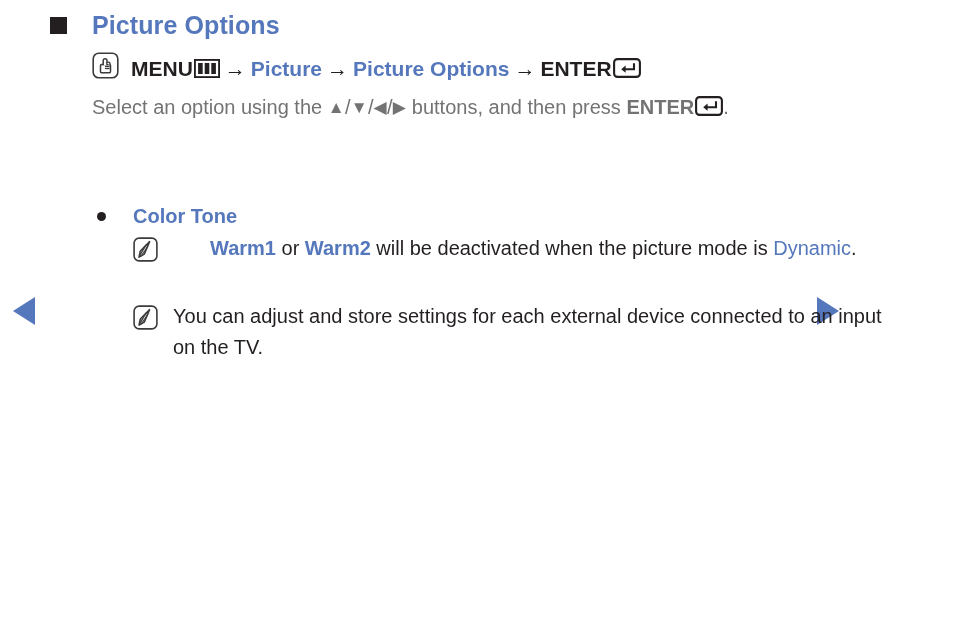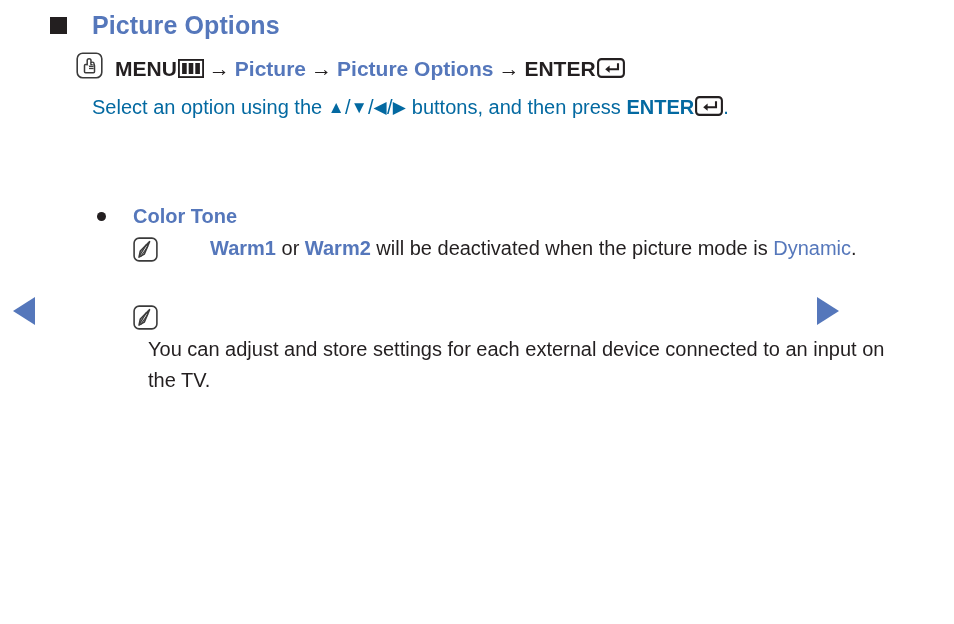--- a/index.html
+++ b/index.html
@@ -62,21 +62,21 @@
     font-weight: bold;
     color: #5577bb;
     line-height: 32px;
     letter-spacing: 0.1px;
     white-space: nowrap;
   }
 
   
   .path-row {
     position: absolute;
-    left: 76px;
+    left: 92px;
     top: 52px;
     display: flex;
     align-items: center;
     font-size: 21px;
     line-height: 30px;
     white-space: nowrap;
   }
   .path-text { margin-left: 12px; }
   .path-text .b { font-weight: bold; color: #231f20; }
   .path-text .blue { color: #5577bb; font-weight: bold; }
@@ -87,21 +87,21 @@
     flex: 0 0 auto;
     display: inline-block;
     vertical-align: middle;
   }
 
   
   .para {
     position: absolute;
     font-size: 20px;
     line-height: 31px;
-    color: #0369a1;
+    color: #737373;
   }
   .para.p-select {
     left: 92px;
     top: 92px;
     white-space: nowrap;
   }
   .glyph-dir {
     font-size: 17px;
     letter-spacing: 0.5px;
     vertical-align: 1px;
@@ -118,21 +118,21 @@
   }
   .note-row .note-icon { margin-top: 4px; flex: 0 0 auto; }
   .note-row .note-text {
     margin-left: 15px;
     font-size: 20px;
     line-height: 31px;
     color: #231f20;
   }
   .note-1 { left: 93px; top: 134px; width: 790px; }
   .note-2 { left: 133px; top: 233px; width: 760px; gap: 37px; }
-  .note-3 { left: 133px; top: 301px; width: 760px; flex-direction: column; }
+  .note-3 { left: 133px; top: 301px; width: 760px; }
 
   
   .dot-row {
     position: absolute;
     left: 97px;
     top: 202px;
     display: flex;
     align-items: flex-start;
   }
   .dot-bullet {

